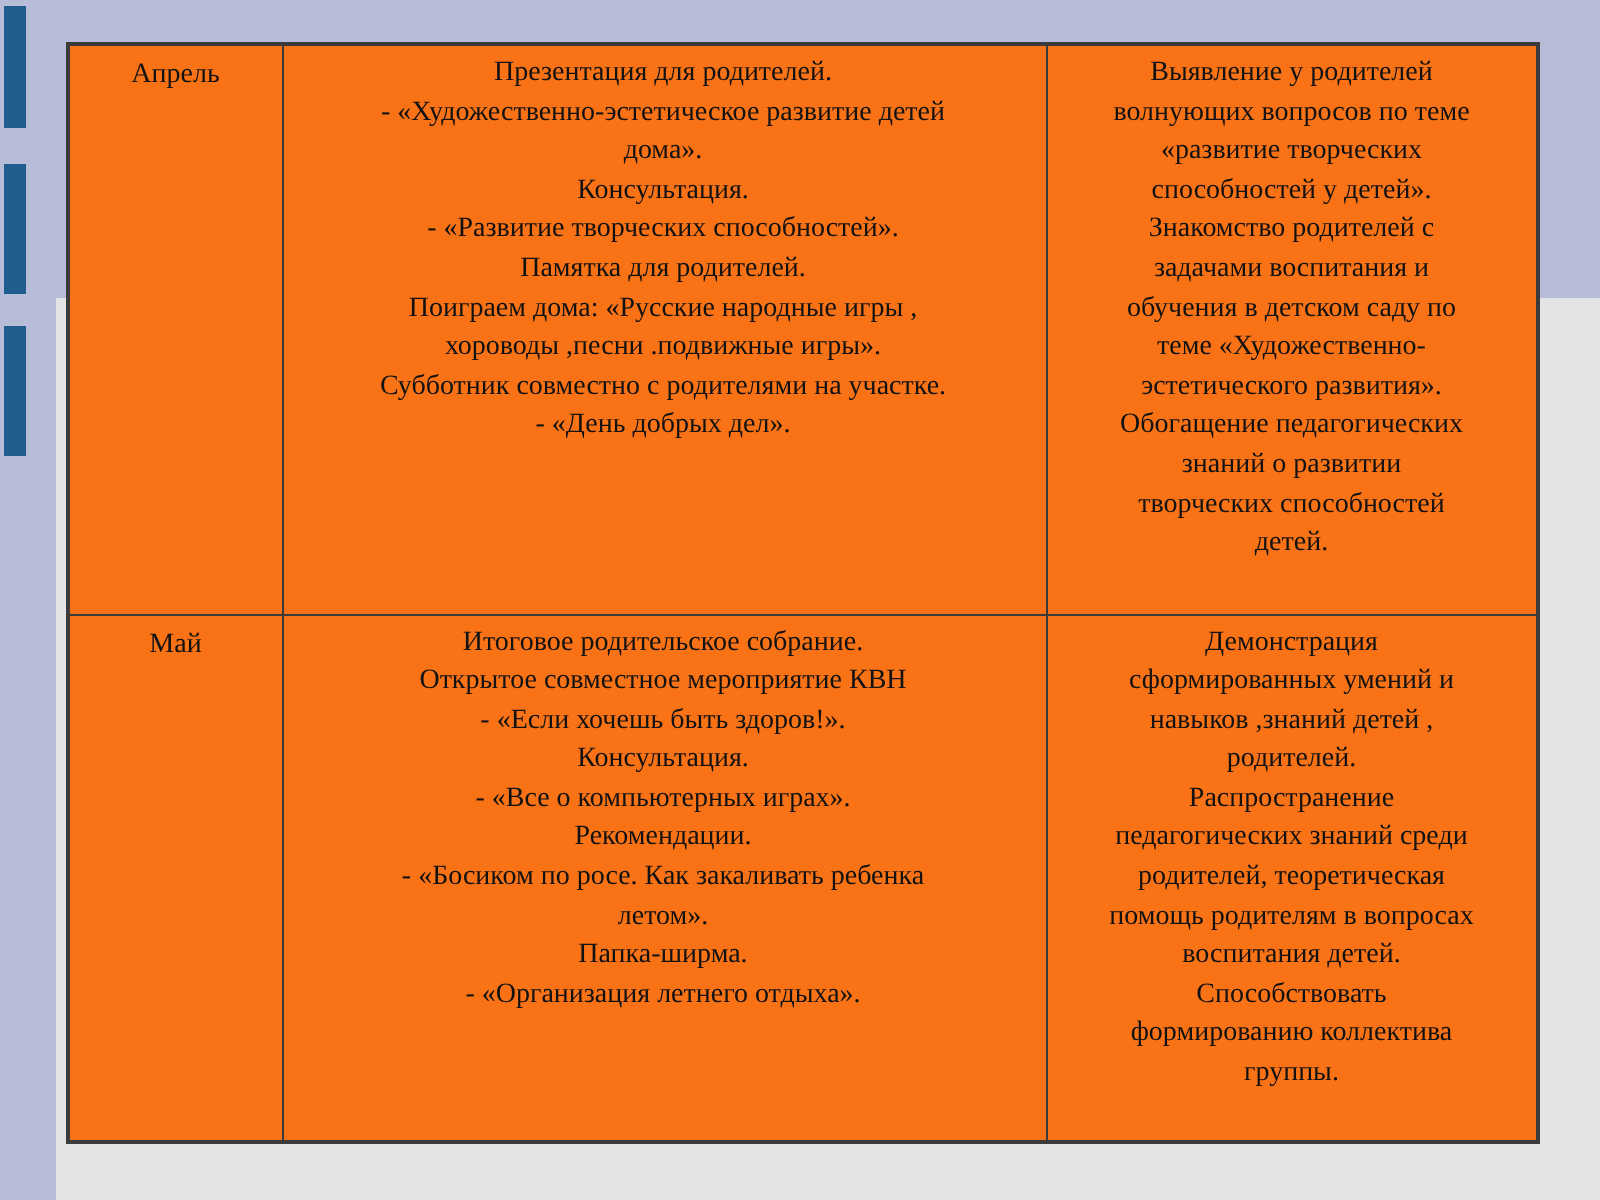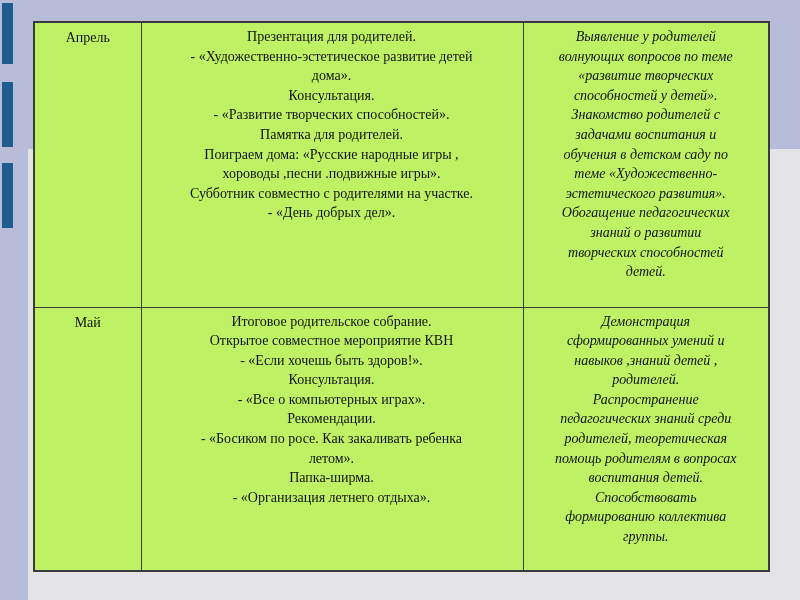--- a/index.html
+++ b/index.html
@@ -37,21 +37,21 @@
   .tab-2 { top: 82px;  height: 65px; }
   .tab-3 { top: 163px; height: 65px; }
 
   
   table.plan {
     position: absolute;
     left: 33px; top: 21px;
     width: 735px;
     table-layout: fixed;
     border-collapse: collapse;
-    background: #bef264;
+    background: #f97316;
     border: 2px solid #3b3b3b;
   }
   table.plan td {
     border: 1px solid #3b3b3b;
     vertical-align: top;
     font-size: 14px;
     line-height: 1.4;
     color: #121212;
     overflow: hidden;
   }
@@ -63,21 +63,20 @@
   }
   td.activities-col {
     text-align: center;
     padding: 4px 4px 2px 3px;
     white-space: pre-line;
   }
   td.goals-col {
     text-align: center;
     padding: 4px 5px 2px 5px;
     white-space: pre-line;
-    font-style: italic;
   }
 </style>
 </head>
 <body>
 
 <div class="top-band"></div>
 <div class="left-strip"></div>
 <div class="tab tab-1"></div>
 <div class="tab tab-2"></div>
 <div class="tab tab-3"></div>

